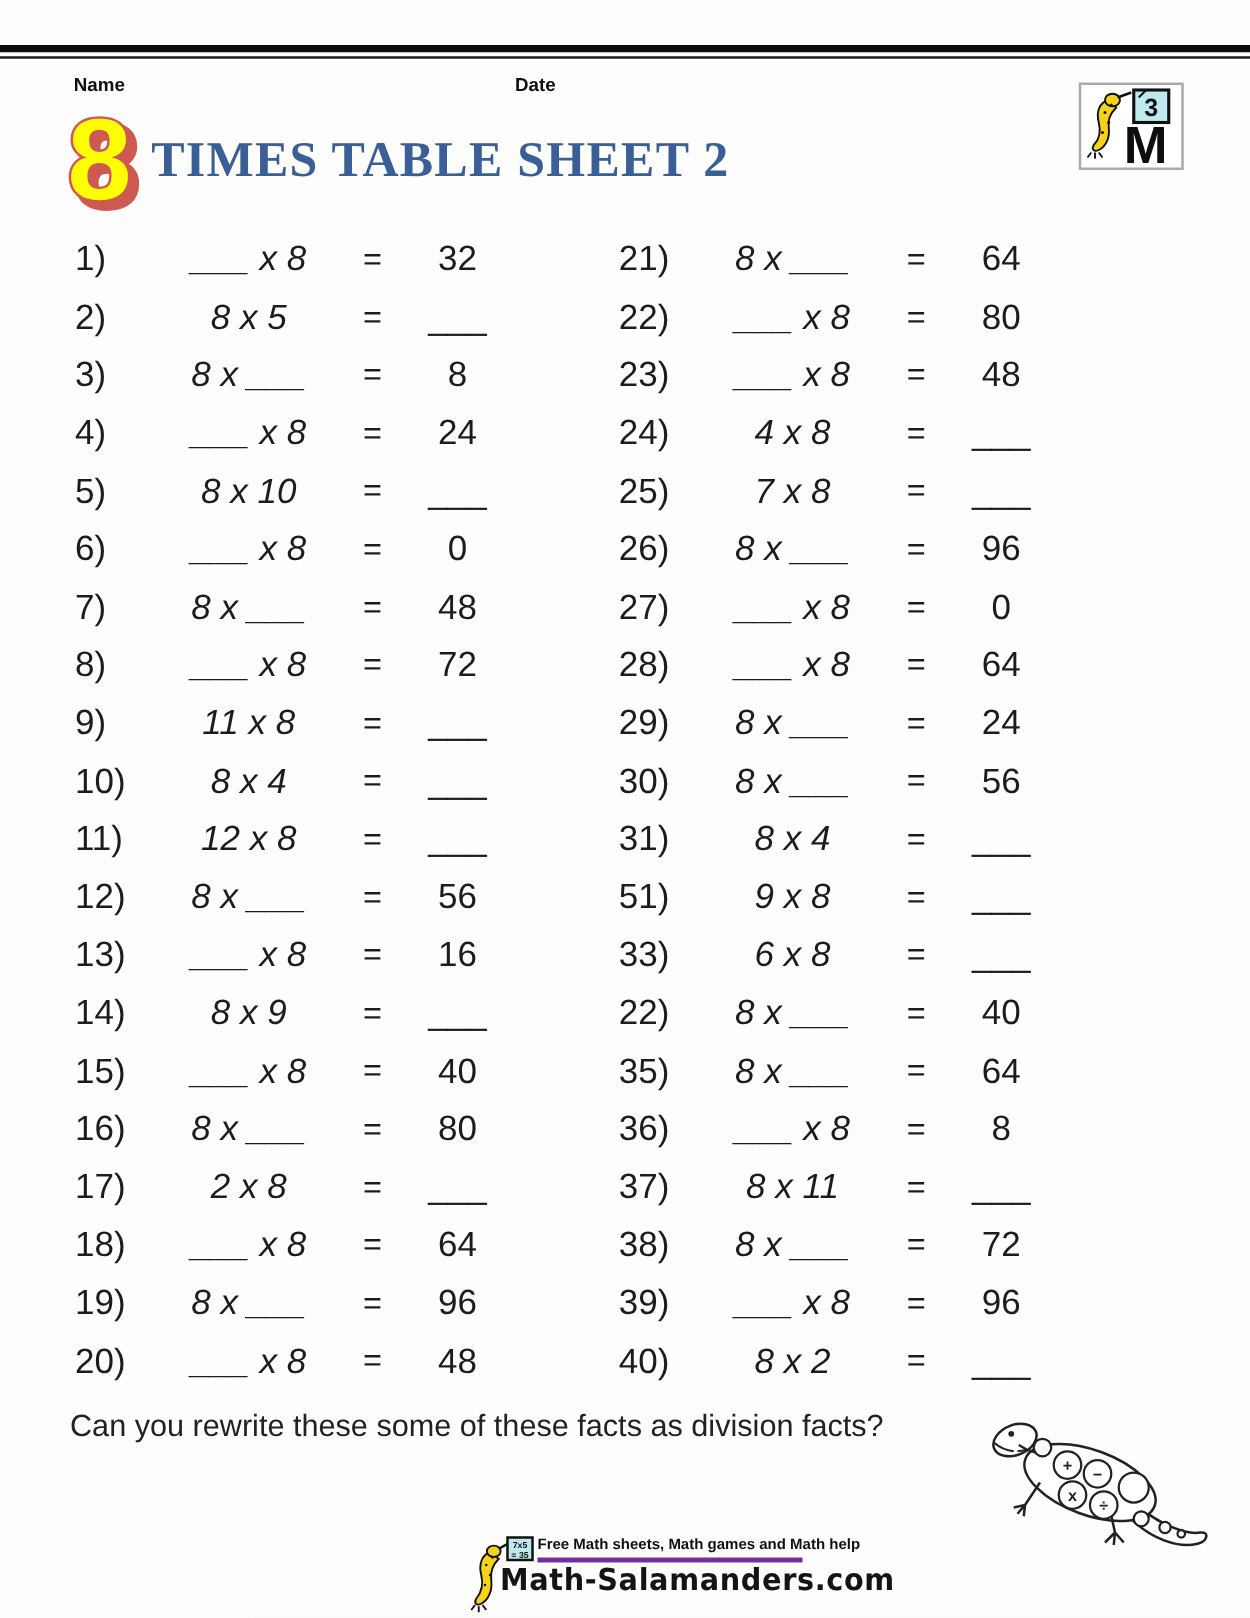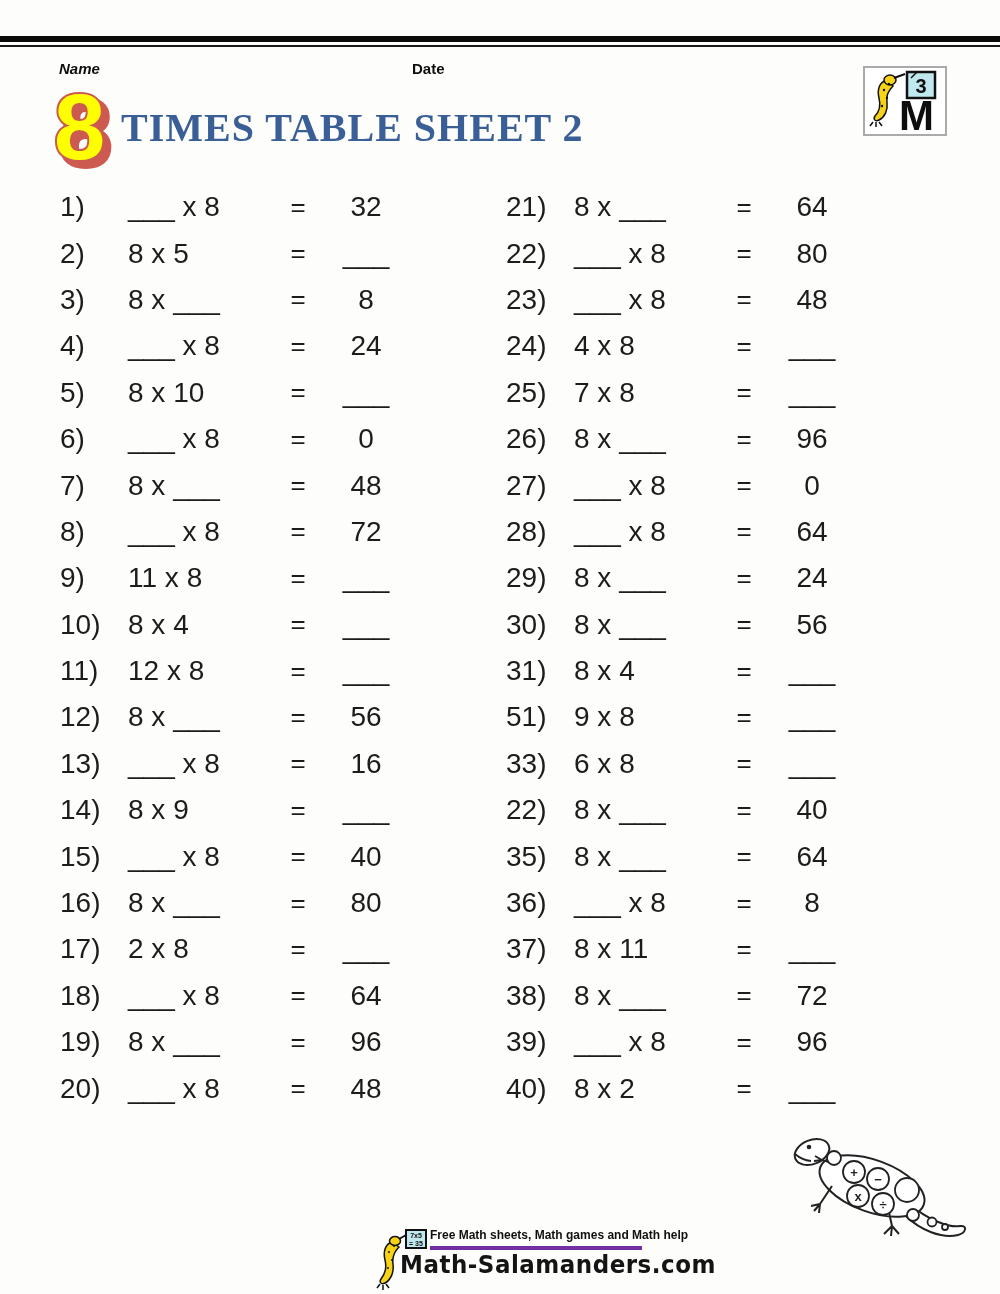--- a/index.html
+++ b/index.html
@@ -9,41 +9,41 @@
     background:#fdfdfb;overflow:hidden;
     font-family:"Liberation Sans",sans-serif;color:#1b1b1b;
   }
   
   .topbar{position:absolute;left:0;top:36px;width:100%;}
   .topbar .thick{height:6px;background:#0b0b0b;}
   .topbar .gap{height:3px;background:#fdfdfb;}
   .topbar .thin{height:2px;background:#1a1a1a;}
   
   .meta-label{position:absolute;top:60px;font-size:15px;font-weight:700;color:#0f0f0f;}
-  .name-label{left:59px;font-style:italic;}
+  .name-label{left:59px;}
   .date-label{left:412px;}
   
   .bignum-svg{position:absolute;left:46px;top:70px;}
   .page-title{
     position:absolute;left:121px;top:104px;margin:0;
     font-family:"Liberation Serif",serif;font-weight:600;
     font-size:40px;letter-spacing:1px;color:#3a5f96;white-space:nowrap;
   }
   .logo-box{
     position:absolute;left:863px;top:66px;width:80px;height:66px;
     background:#fff;border:2px solid #aaa;
   }
   
   .problems{position:absolute;left:0;top:184px;width:100%;}
   .pcol{position:absolute;top:0;}
   .pcol-1{left:60px;width:440px;}
-  .pcol-2{left:495px;width:440px;margin-left:11px;}
+  .pcol-2{left:495px;width:440px;}
   .prow{height:46.4px;display:flex;align-items:center;font-size:28px;color:#1c1c1c;}
   .num{width:68px;flex:none;}
-  .expr{width:142px;flex:none;text-align:left;white-space:pre;}
+  .expr{width:142px;flex:none;text-align:center;white-space:pre;font-style:italic;}
   .eq{width:56px;flex:none;text-align:center;font-size:26px;}
   .ans{flex:none;min-width:80px;text-align:center;white-space:pre;}
   
   .question{position:absolute;left:56px;top:1128px;font-size:24.5px;color:#222;}
   
   .lizard-svg{position:absolute;left:782px;top:1116px;}
   
   .footer-logo{position:absolute;left:376px;top:1222px;width:290px;}
   .footer-sala-svg{position:absolute;left:0;top:4px;}
   .footer-tagline{position:absolute;left:54px;top:6px;font-size:12px;font-weight:700;color:#101010;white-space:nowrap;}
@@ -337,20 +337,21 @@
         </div>
         <div class="prow">
           <span class="num">40)</span>
           <span class="expr">8 x 2</span>
           <span class="eq">=</span>
           <span class="ans">___</span>
         </div>
       </div>
   </div>
 
+  <div class="question">Can you rewrite these some of these facts as division facts?</div>
 
   <svg class="lizard-svg" width="190" height="135" viewBox="0 0 190 135">
     <g fill="#fff" stroke="#222" stroke-width="2">
 
       <path d="M128,88 C145,104 168,112 178,110 C186,109 184,117 176,119 C160,123 138,114 124,100 Z"></path>
 
       <ellipse cx="90" cy="70" rx="55" ry="26" transform="rotate(20 90 70)"></ellipse>
 
       <ellipse cx="30" cy="36" rx="18" ry="12" transform="rotate(-22 30 36)"></ellipse>
     </g>

